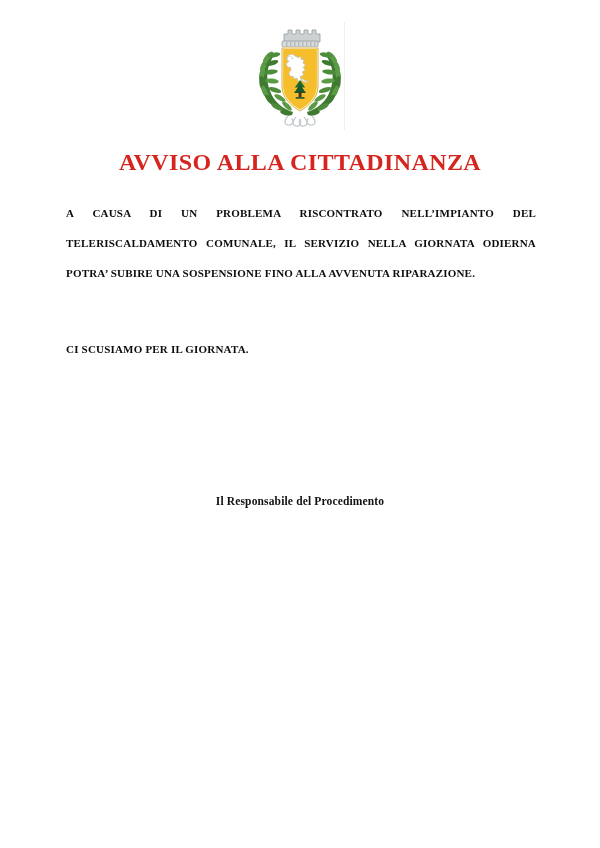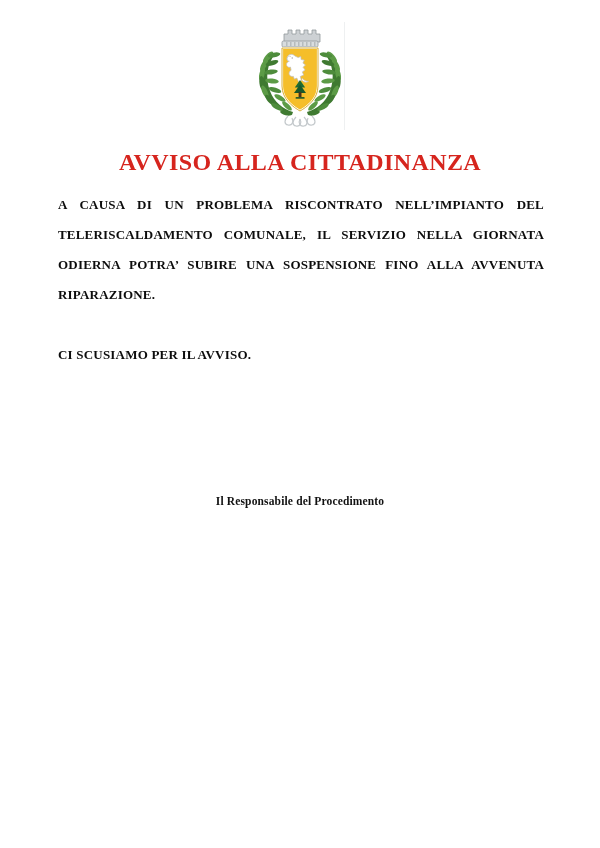--- a/index.html
+++ b/index.html
@@ -64,25 +64,25 @@
   
   .body-block {
     position: absolute;
     left: 58px;
     top: 190px;
     width: 486px;
   }
   .para {
     text-align: justify;
     text-align-last: left;
-    font-size: 13px;
+    font-size: 11px;
     font-weight: bold;
     line-height: 30px;
     letter-spacing: 0.2px;
-    margin: 0;
+    margin: 8px;
     color: #0d0d0d;
   }
   .para-gap {
     height: 30px;
   }
 
   
   .signature {
     position: absolute;
     left: 0;
@@ -185,20 +185,20 @@
         </g>
       </g>
     </svg>
   </div>
 
   <h1 class="title">AVVISO ALLA CITTADINANZA</h1>
 
   <div class="body-block">
     <p class="para">A CAUSA DI UN PROBLEMA RISCONTRATO NELL’IMPIANTO DEL TELERISCALDAMENTO COMUNALE, IL SERVIZIO NELLA GIORNATA ODIERNA POTRA’ SUBIRE UNA SOSPENSIONE FINO ALLA AVVENUTA RIPARAZIONE.</p>
     <div class="para-gap"></div>
-    <p class="para">CI SCUSIAMO PER IL AVVISO.</p>
+    <p class="para">CI SCUSIAMO PER IL GIORNATA.</p>
   </div>
 
   <div class="signature">
     <div>Il Responsabile del Procedimento</div>
   </div>
 
 </div>
 
 </body></html>

